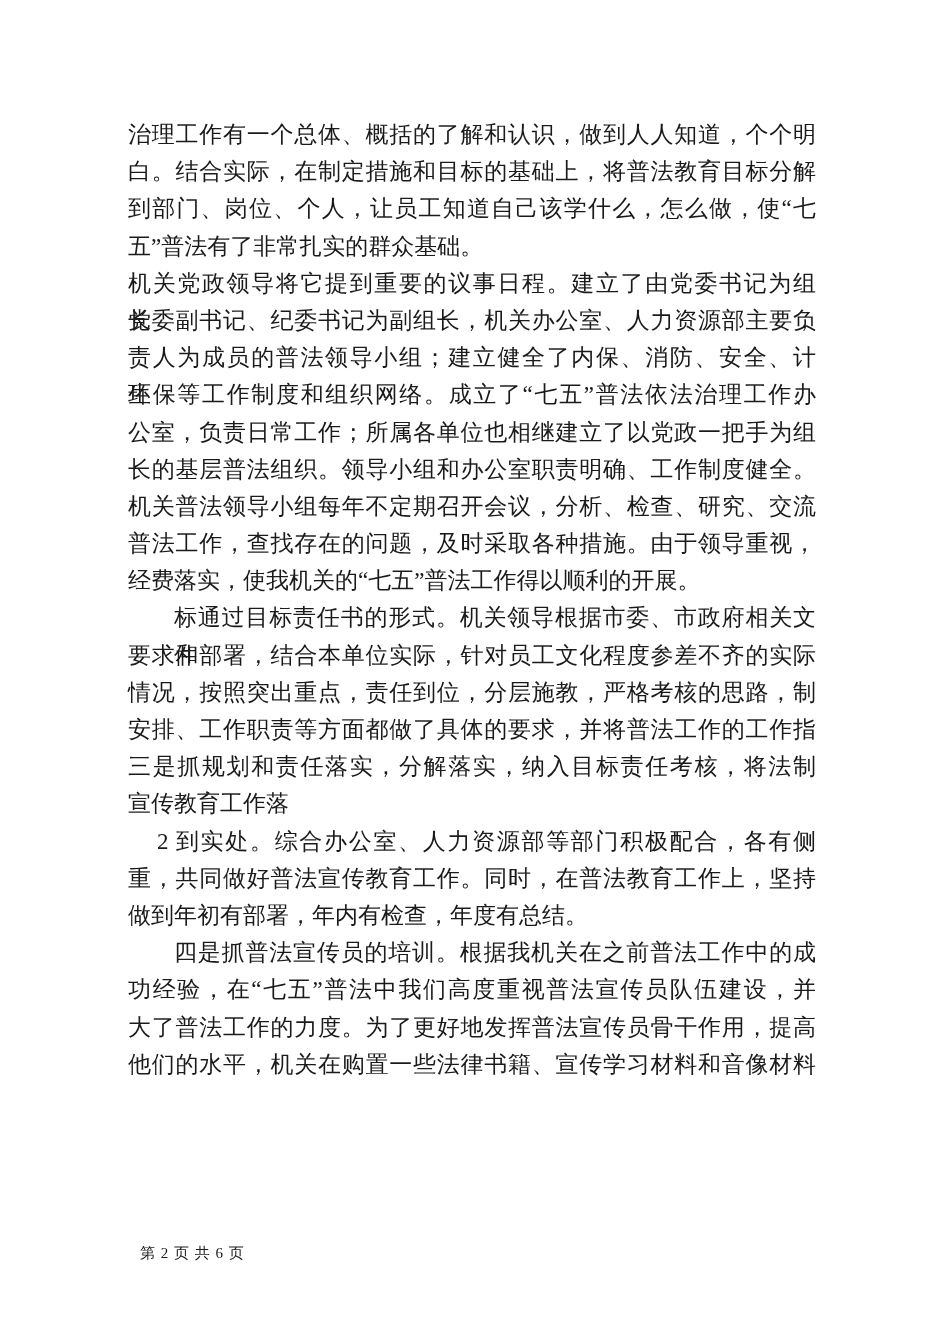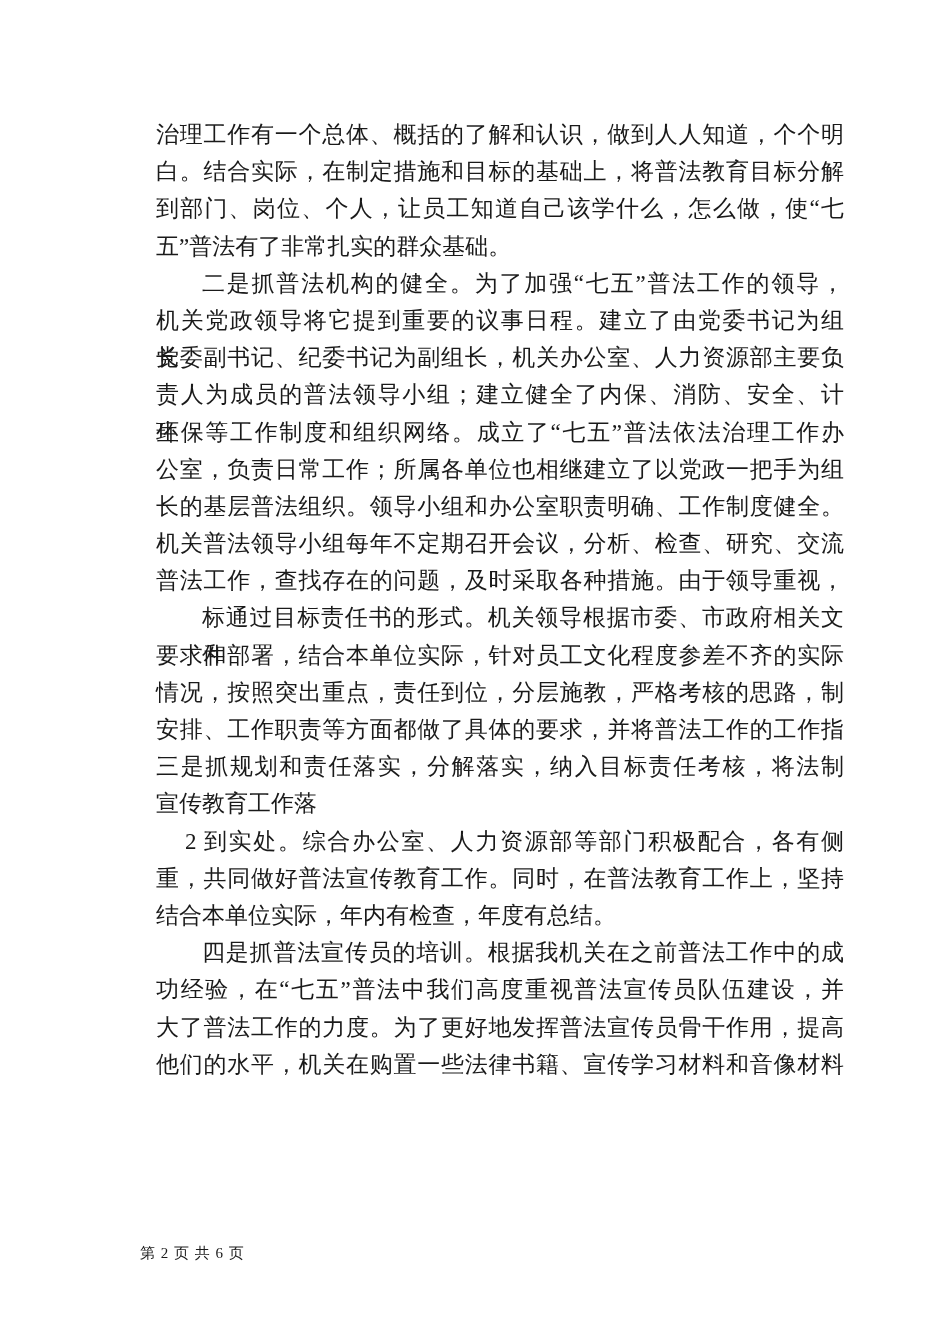--- a/index.html
+++ b/index.html
@@ -10,21 +10,21 @@
   .page {
     position: relative;
     width: 950px;
     height: 1344px;
     background: #ffffff;
     overflow: hidden;
     font-family: "Liberation Serif", "DejaVu Serif", serif;
   }
   .text-block {
     position: absolute;
-    left: 156px;
+    left: 128px;
     top: 116px;
     width: 688px;
   }
   .line {
     height: 37.2px;
     line-height: 37.2px;
     font-size: 23px;
     color: #1a1a1a;
     overflow: visible;
   }
@@ -54,38 +54,38 @@
 </style>
 </head>
 <body>
 
 <div class="page">
   <div class="text-block">
       <div class="line jf">治理工作有一个总体、概括的了解和认识，做到人人知道，个个明</div>
       <div class="line jf">白。结合实际，在制定措施和目标的基础上，将普法教育目标分解</div>
       <div class="line jf">到部门、岗位、个人，让员工知道自己该学什么，怎么做，使“七</div>
       <div class="line lf">五”普法有了非常扎实的群众基础。</div>
-      <div class="line jf ind-para">二是抓普法机构的健全。为了加强“七五”普法工作的领导，</div>
       <div class="line jf">机关党政领导将它提到重要的议事日程。建立了由党委书记为组长，</div>
       <div class="line jf">党委副书记、纪委书记为副组长，机关办公室、人力资源部主要负</div>
       <div class="line jf">责人为成员的普法领导小组；建立健全了内保、消防、安全、计生、</div>
       <div class="line jf">环保等工作制度和组织网络。成立了“七五”普法依法治理工作办</div>
       <div class="line jf">公室，负责日常工作；所属各单位也相继建立了以党政一把手为组</div>
       <div class="line jf">长的基层普法组织。领导小组和办公室职责明确、工作制度健全。</div>
       <div class="line jf">机关普法领导小组每年不定期召开会议，分析、检查、研究、交流</div>
       <div class="line jf">普法工作，查找存在的问题，及时采取各种措施。由于领导重视，</div>
+      <div class="line lf">经费落实，使我机关的“七五”普法工作得以顺利的开展。</div>
       <div class="line jf ind-para">标通过目标责任书的形式。机关领导根据市委、市政府相关文件</div>
       <div class="line jf">要求和部署，结合本单位实际，针对员工文化程度参差不齐的实际</div>
       <div class="line jf">情况，按照突出重点，责任到位，分层施教，严格考核的思路，制</div>
       <div class="line jf">安排、工作职责等方面都做了具体的要求，并将普法工作的工作指</div>
       <div class="line jf">三是抓规划和责任落实，分解落实，纳入目标责任考核，将法制</div>
       <div class="line lf">宣传教育工作落</div>
       <div class="line jf ind-num">2 到实处。综合办公室、人力资源部等部门积极配合，各有侧</div>
       <div class="line jf">重，共同做好普法宣传教育工作。同时，在普法教育工作上，坚持</div>
-      <div class="line lf">结合本单位实际，年内有检查，年度有总结。</div>
+      <div class="line lf">做到年初有部署，年内有检查，年度有总结。</div>
       <div class="line jf ind-para">四是抓普法宣传员的培训。根据我机关在之前普法工作中的成</div>
       <div class="line jf">功经验，在“七五”普法中我们高度重视普法宣传员队伍建设，并</div>
       <div class="line jf">大了普法工作的力度。为了更好地发挥普法宣传员骨干作用，提高</div>
       <div class="line jf">他们的水平，机关在购置一些法律书籍、宣传学习材料和音像材料</div>
     </div>
   <div class="footer">
     <span>第 2 页 共 6 页</span>
   </div>
 </div>
 

